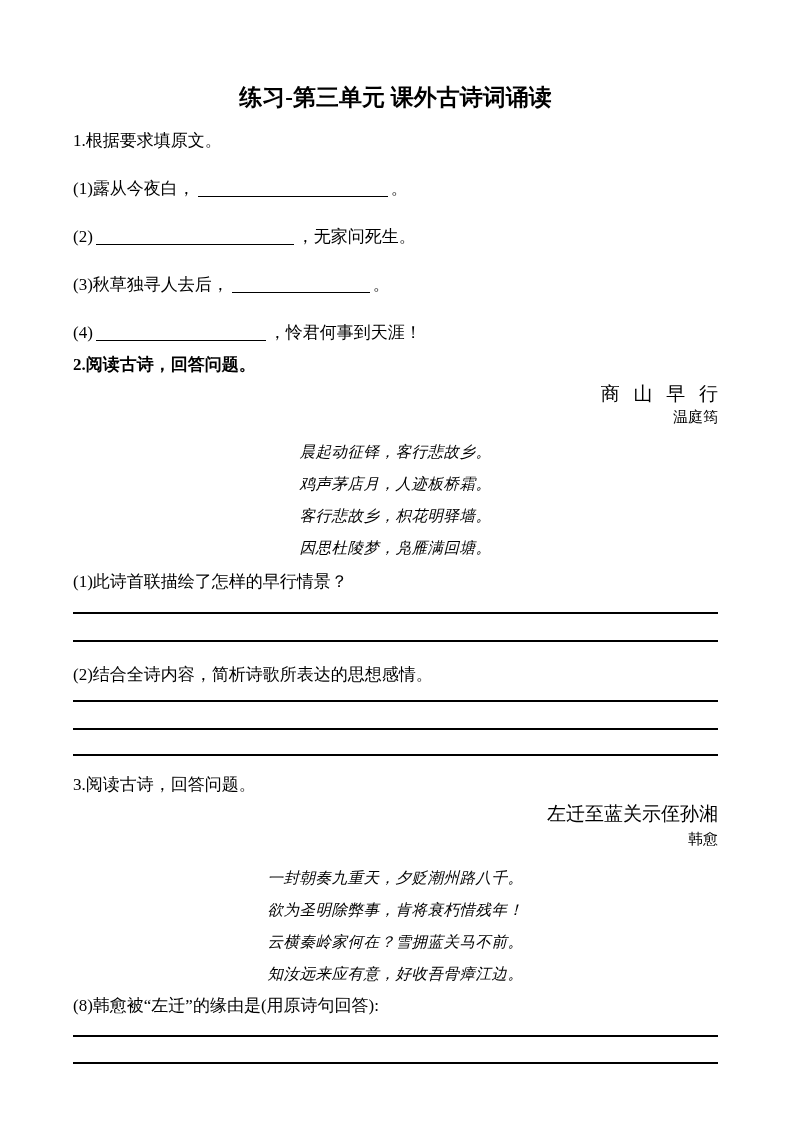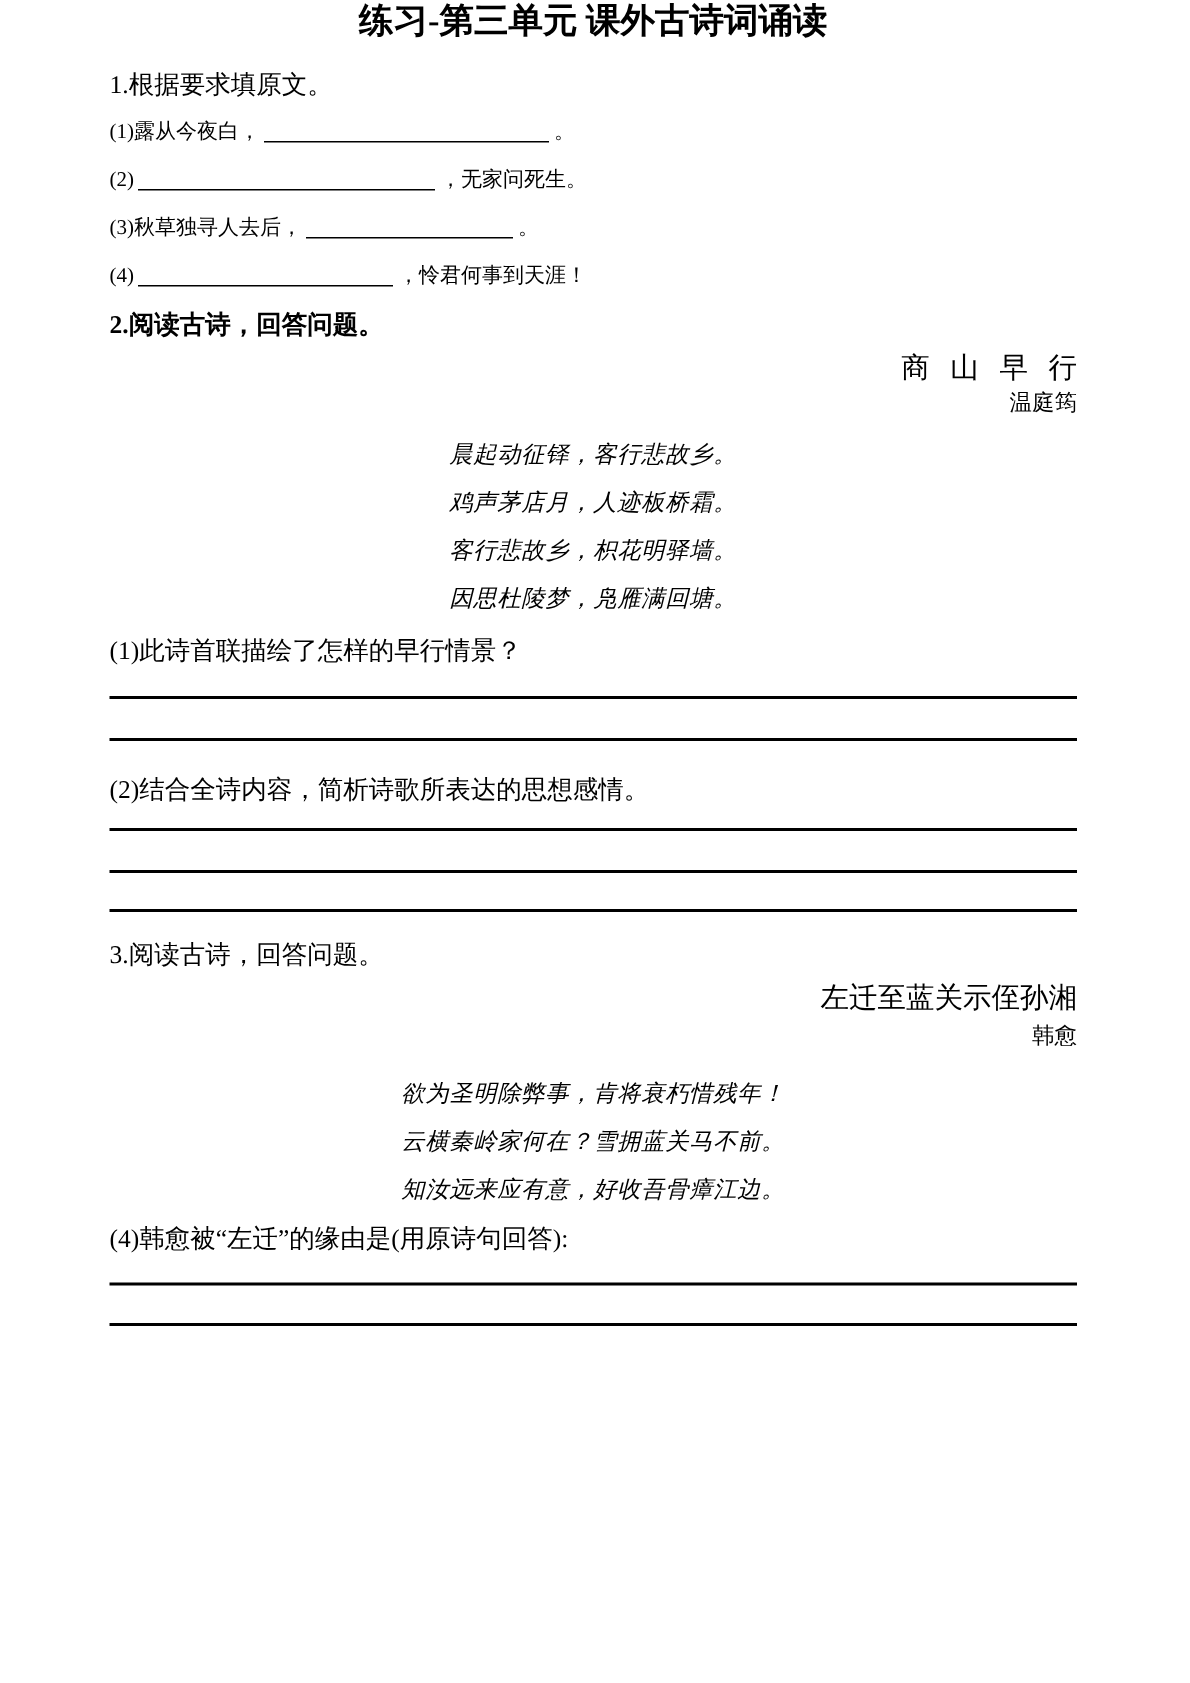--- a/index.html
+++ b/index.html
@@ -5,30 +5,30 @@
   * { margin:0; padding:0; box-sizing:border-box; }
   html, body { background:#ffffff; }
   body {
     width:793px; height:1122px; overflow:hidden;
     font-family:"Liberation Serif","DejaVu Serif",serif;
     color:#000000;
   }
   .page { width:793px; height:1122px; padding:0 75px 0 73px; background:#ffffff; }
 
   .doc-title {
-    height:28px; line-height:28px;
+    margin-top:84px; height:28px; line-height:28px;
     font-size:23px; font-weight:bold; text-align:center;
   }
 
   .sec-heading { font-size:17px; height:22px; line-height:22px; }
   #s1-heading { margin-top:18px; }
   #s2-heading { margin-top:10px;font-weight:bold; }
   #s3-heading { margin-top:18px; }
 
-  .fill-item { margin-top:10px; height:22px; line-height:22px; font-size:14px; white-space:nowrap; }
+  .fill-item { margin-top:26px; height:22px; line-height:22px; font-size:17px; white-space:nowrap; }
   .blank {
     display:inline-block; height:17px; vertical-align:-3px;
     border-bottom:1px solid #000000; margin:0 3px;
   }
   .b1 { width:190px; } .b2 { width:198px; } .b3 { width:138px; } .b4 { width:170px; }
 
   .poem-title { text-align:right; font-size:19px; height:24px; line-height:24px; word-spacing:9px; }
   #poem2-title { margin-top:6px; }
   #poem3-title { margin-top:6px; }
 
@@ -90,22 +90,23 @@
   <div class="question" id="q2-2">(2)结合全诗内容，简析诗歌所表达的思想感情。</div>
   <div class="ans-row hB1"></div>
   <div class="ans-row hB2"></div>
   <div class="ans-row hB3"></div>
 
   <div class="sec-heading" id="s3-heading">3.阅读古诗，回答问题。</div>
 
   <div class="poem-title" id="poem3-title">左迁至蓝关示侄孙湘</div>
   <div class="poem-author" id="poem3-author">韩愈</div>
   <div class="poem-body" id="poem3-body">
+    <div class="poem-line">一封朝奏九重天，夕贬潮州路八千。</div>
     <div class="poem-line">欲为圣明除弊事，肯将衰朽惜残年！</div>
     <div class="poem-line">云横秦岭家何在？雪拥蓝关马不前。</div>
     <div class="poem-line">知汝远来应有意，好收吾骨瘴江边。</div>
   </div>
 
-  <div class="question" id="q3-1">(4)韩愈被“左迁”的缘由是(用原诗句回答):</div>
+  <div class="question" id="q3-1">(8)韩愈被“左迁”的缘由是(用原诗句回答):</div>
   <div class="ans-row hC1"></div>
   <div class="ans-row hC2"></div>
 
 </div>
 
 </body></html>

